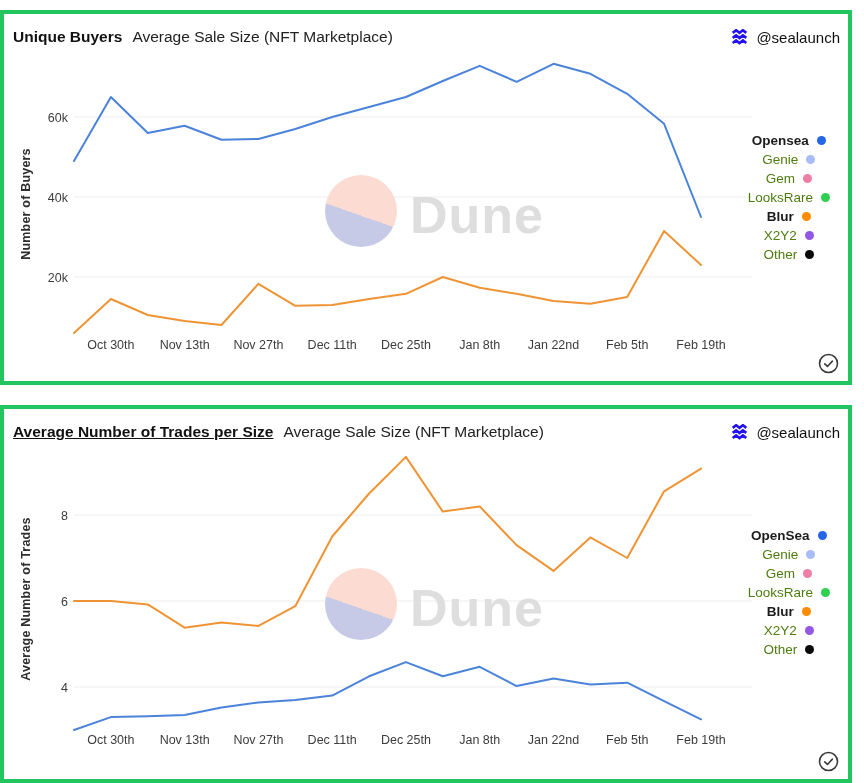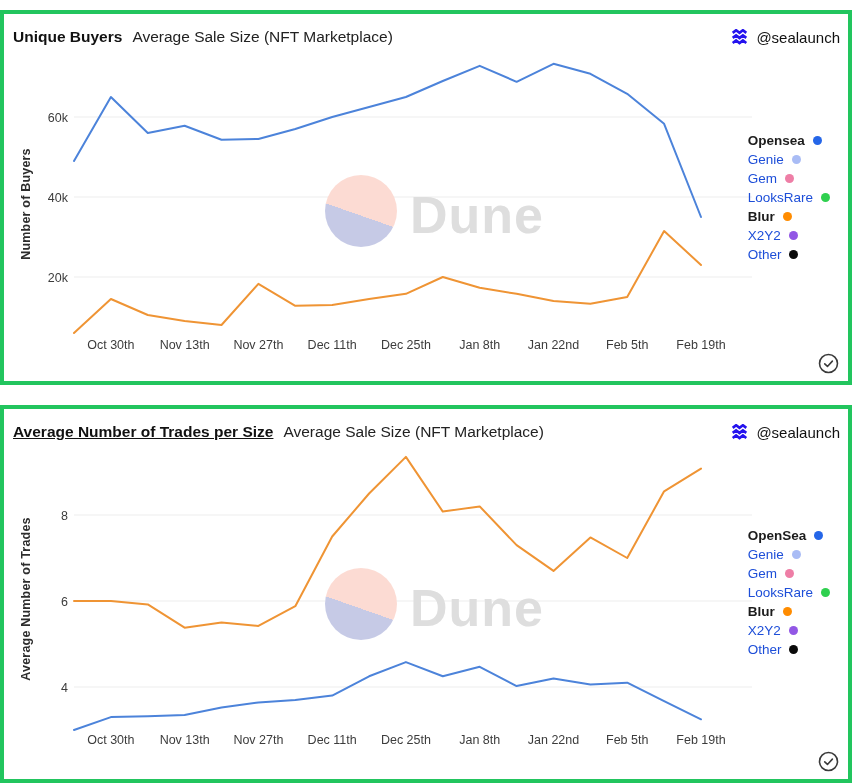--- a/index.html
+++ b/index.html
@@ -14,23 +14,23 @@
   .title{font-size:15.5px;color:#222;white-space:nowrap;}
   .title .tb{font-weight:700;color:#111;margin-right:10px;}
   .title .tb.underline{text-decoration:underline;}
   .attrib{display:flex;align-items:flex-start;gap:8px;font-size:15px;color:#111;
           text-decoration:none;cursor:pointer;}
   .ylabel{position:absolute;left:22px;top:190px;transform:translate(-50%,-50%) rotate(-90deg);
           white-space:nowrap;font-size:12.5px;font-weight:700;color:#2d2d2d;letter-spacing:.2px;}
   .chart-svg{position:absolute;left:0;top:0;}
   svg text{font-family:"Liberation Sans",sans-serif;}
   .legend{position:absolute;right:18px;top:117px;display:flex;flex-direction:column;
-          align-items:flex-start;gap:0;}
+          align-items:center;gap:0;}
   .lrow{display:flex;align-items:center;gap:8px;height:19px;cursor:pointer;}
-  .llab{font-size:13.5px;color:#1d4ed8;line-height:19px;}
+  .llab{font-size:13.5px;color:#4d7c0f;line-height:19px;}
   .llab.active{color:#1c1c1c;font-weight:600;}
   .ldot{width:9px;height:9px;border-radius:50%;flex:0 0 auto;}
   .verify{position:absolute;right:8px;bottom:6px;width:24px;height:24px;padding:0;
           border:none;background:transparent;cursor:pointer;line-height:0;}
 </style>
 </head>
 <body>
 
 <section class="panel" id="panel0">
   <div class="panel-header">

